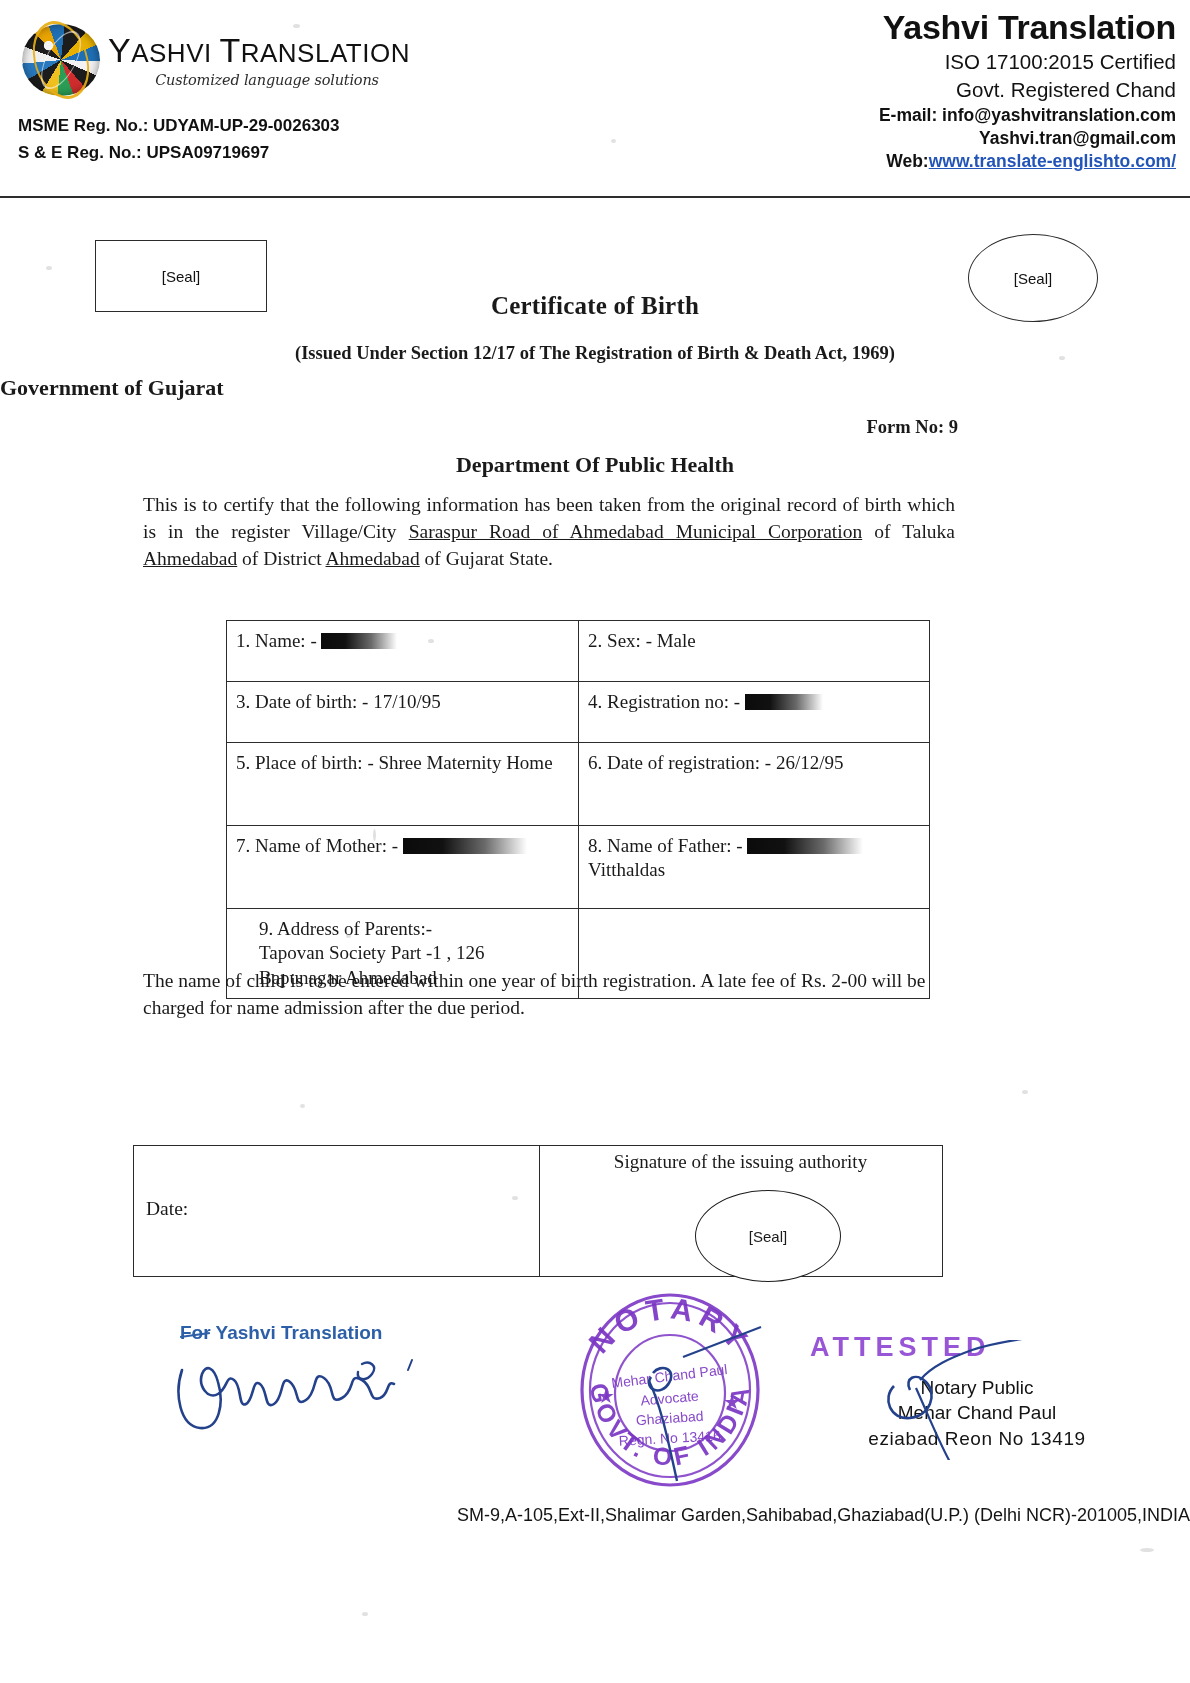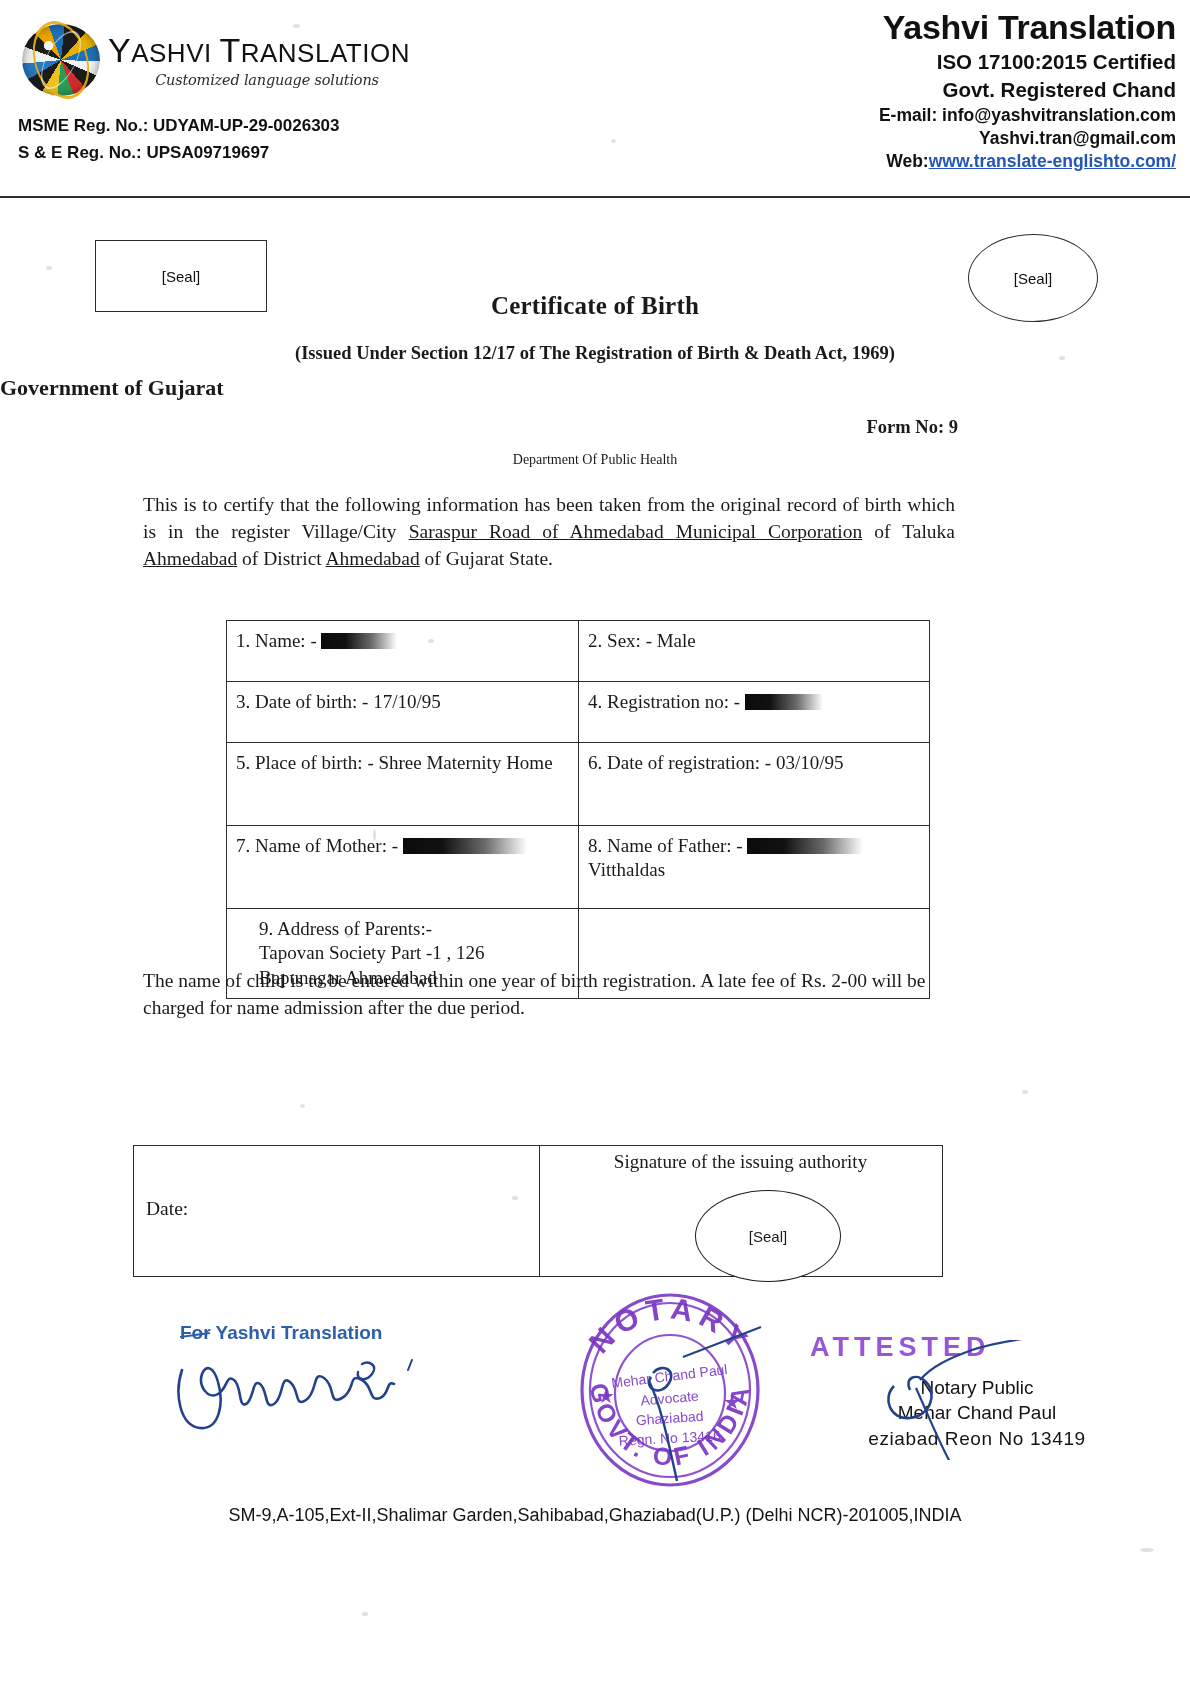--- a/index.html
+++ b/index.html
@@ -112,21 +112,21 @@
     color: #111;
   }
   .co-name {
     font-size: 34px;
     font-weight: bold;
     letter-spacing: -.3px;
     line-height: 1.15;
   }
   .co-sub {
     font-size: 20.5px;
-    font-weight: bold;
+    font-weight: normal;
     line-height: 1.28;
     margin-top: 2px;
   }
   .co-mail {
     font-size: 17.5px;
     font-weight: bold;
     line-height: 1.36;
   }
   .co-web { font-size: 17.5px; font-weight: bold; }
   .co-web .url {
@@ -191,22 +191,22 @@
   .t-form {
     position: absolute;
     right: 232px; top: 417px;
     font-size: 18.5px;
     font-weight: bold;
   }
   .t-dept {
     position: absolute;
     left: 0; top: 452px; width: 1190px;
     text-align: center;
-    font-size: 14px;
-    font-weight: normal;
+    font-size: 22px;
+    font-weight: bold;
   }
 
   
   .para {
     position: absolute;
     left: 143px; top: 492px;
     width: 812px;
     font-size: 19.5px;
     line-height: 1.38;
     text-align: justify;
@@ -349,21 +349,21 @@
     position: absolute;
     left: 880px; top: 1340px;
     width: 230px; height: 120px;
   }
 
   
   .footer {
     position: absolute;
     left: 0; top: 1505px;
     width: 1190px;
-    text-align: center;
+    text-align: right;
     font-family: "Liberation Sans", sans-serif;
     font-size: 18px;
     color: #141414;
   }
 </style>
 </head>
 <body>
 
 <div class="page">
 
@@ -427,21 +427,21 @@
         <tr class="r1">
       <td class="c1"><span>1. Name: - </span><span class="redact w1"></span></td>
       <td class="c2"><span>2. Sex: - Male</span></td>
     </tr>
     <tr class="r2">
       <td class="c1"><span>3. Date of birth: - 17/10/95</span></td>
       <td class="c2"><span>4. Registration no: - </span><span class="redact w2"></span></td>
     </tr>
     <tr class="r3">
       <td class="c1"><span>5. Place of birth: - Shree Maternity Home</span></td>
-      <td class="c2"><span>6. Date of registration: - 03/10/95</span></td>
+      <td class="c2"><span>6. Date of registration: - 26/12/95</span></td>
     </tr>
     <tr class="r4">
       <td class="c1"><span>7. Name of Mother: - </span><span class="redact w4"></span></td>
       <td class="c2"><span>8. Name of Father: - </span><span class="redact w3"></span><br><span>Vitthaldas</span></td>
     </tr>
     <tr class="r5">
       <td class="c1"><span>9. Address of Parents:-</span><br><span style="white-space:pre-line">Tapovan Society Part -1 , 126
 Bapunagar Ahmedabad</span></td>
       <td class="c2"></td>
     </tr>

